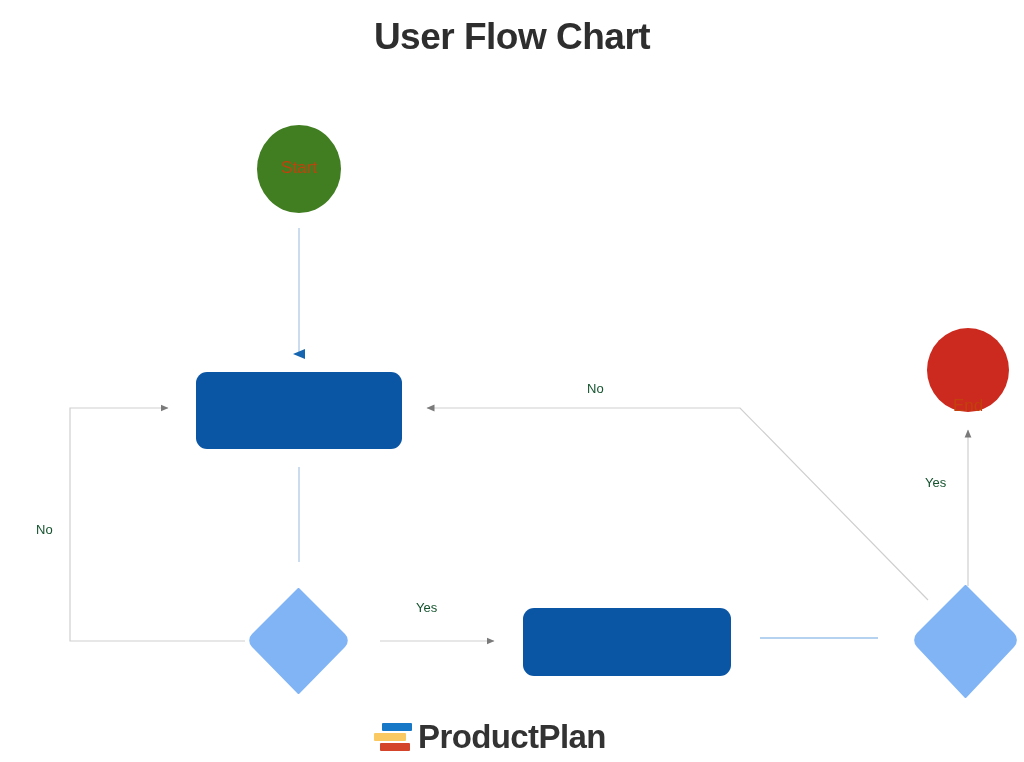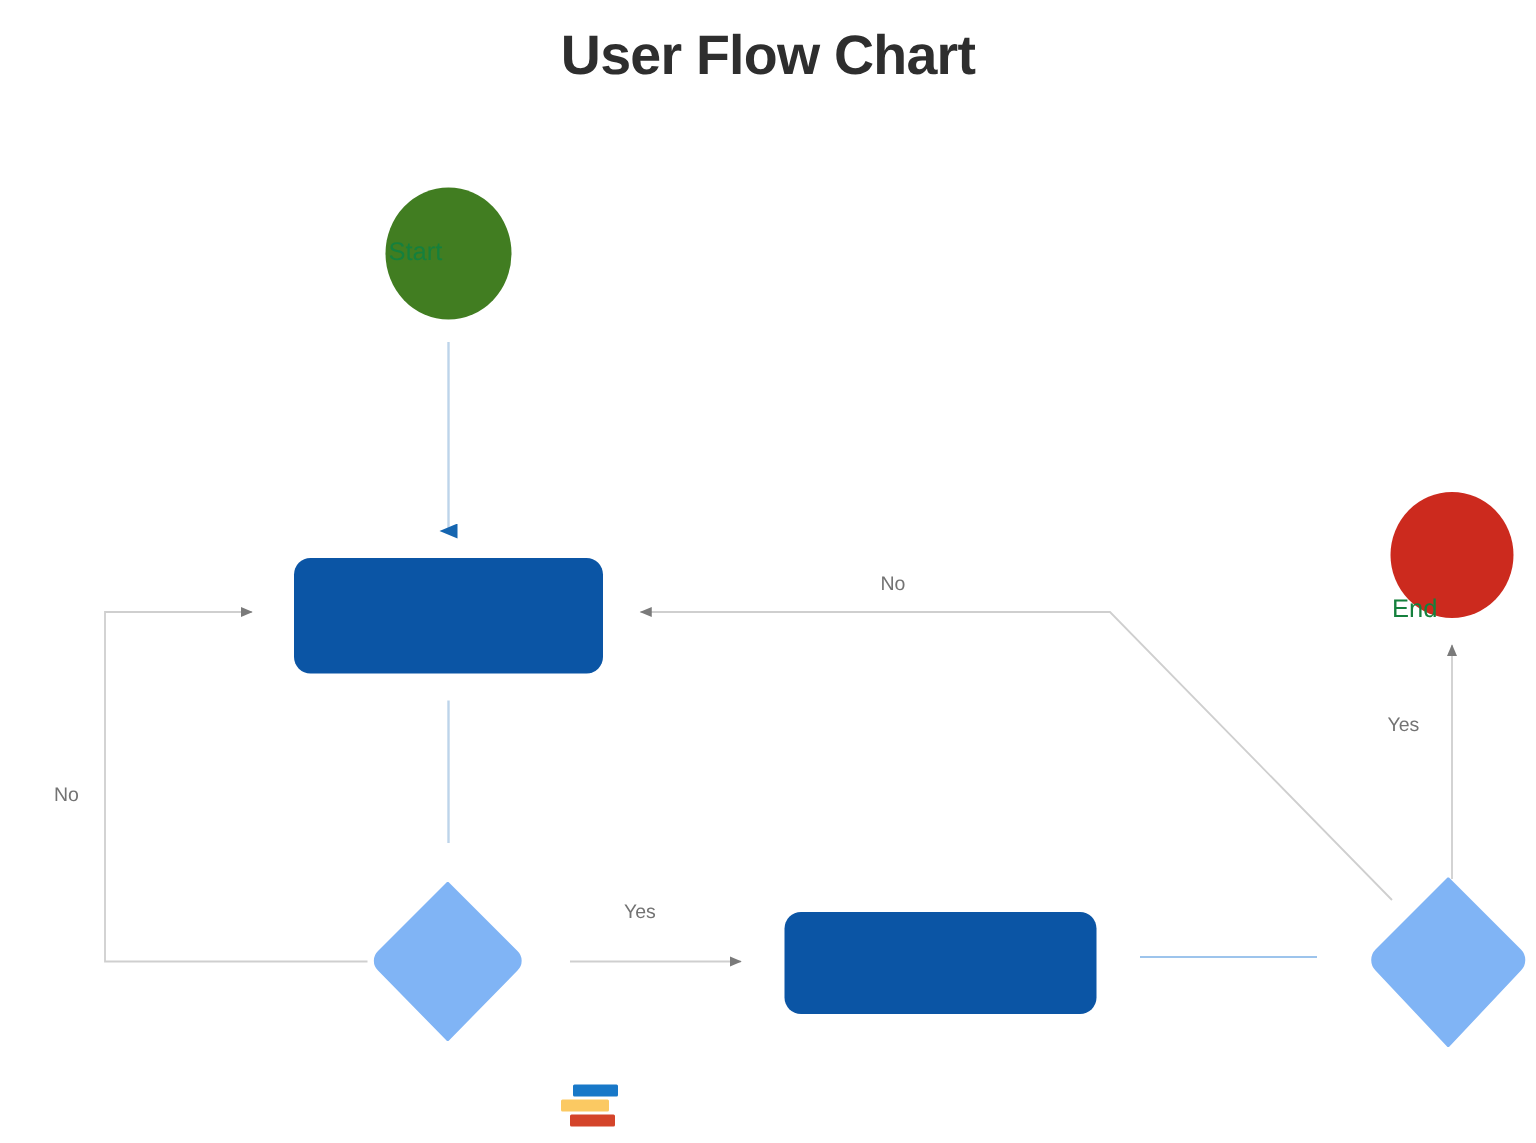--- a/index.html
+++ b/index.html
@@ -37,30 +37,30 @@
   svg.canvas {
     position: absolute;
     left: 0;
     top: 0;
     width: 1024px;
     height: 762px;
   }
 
   .node-label {
     position: absolute;
-    color: #15803d;
+    color: #c2410c;
     font-size: 17px;
-    text-align: left;
+    text-align: center;
     white-space: nowrap;
     pointer-events: none;
   }
 
   .edge-label {
     position: absolute;
-    color: #737373;
+    color: #14532d;
     font-size: 13px;
     white-space: nowrap;
   }
 
   
   .logo {
     position: absolute;
     left: 374px;
     top: 716px;
     display: flex;
@@ -165,15 +165,16 @@
   <div class="edge-label" style="left:416px; top:600px;">Yes</div>
   <div class="edge-label" style="left:587px; top:381px;">No</div>
   <div class="edge-label" style="left:925px; top:475px;">Yes</div>
 
   <div class="logo">
     <div class="logo-mark">
       <div class="logo-bar b1"></div>
       <div class="logo-bar b2"></div>
       <div class="logo-bar b3"></div>
     </div>
+    <div class="logo-text">ProductPlan</div>
   </div>
 
 </div>
 
 </body></html>

